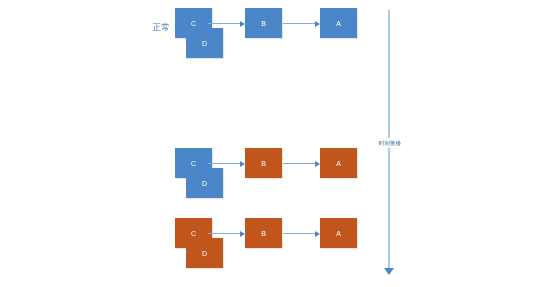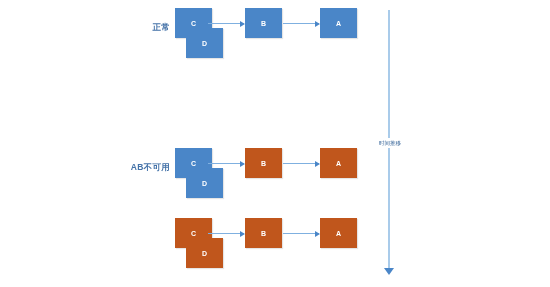--- a/index.html
+++ b/index.html
@@ -5,21 +5,21 @@
   html,body{margin:0;padding:0;}
   body{
     width:550px;height:287px;
     background:#ffffff;
     font-family:"Liberation Sans","DejaVu Sans",sans-serif;
     overflow:hidden;
     position:relative;
   }
   #canvas{position:absolute;left:0;top:0;width:550px;height:287px;}
 
-  .row{position:absolute;left:0;width:550px;height:68px;font-weight:bold;}
+  .row{position:absolute;left:0;width:550px;height:68px;}
 
   .row-label{
     position:absolute;
     left:60px;
     width:110px;
     text-align:right;
     font-size:8.5px;
     color:#4472a8;
     letter-spacing:.3px;
     white-space:nowrap;
@@ -102,21 +102,20 @@
     <div class="node node-b blue" style="top:0px">B</div>
     <div class="conn conn-ba" style="top:15px">
         <span class="head"></span>
       </div>
     <div class="node node-a blue" style="top:0px">A</div>
     <div class="node node-d blue" style="top:20px">D</div>
   </div>
 
 
   <div class="row" style="top:148px">
-    <div class="row-label" style="top:14px">AB不可用</div>
     <div class="node node-c blue" style="top:0px">C</div>
     <div class="conn conn-cb" style="top:15px">
         <span class="head"></span>
       </div>
     <div class="node node-b orange" style="top:0px">B</div>
     <div class="conn conn-ba" style="top:15px">
         <span class="head"></span>
       </div>
     <div class="node node-a orange" style="top:0px">A</div>
     <div class="node node-d blue" style="top:20px">D</div>

